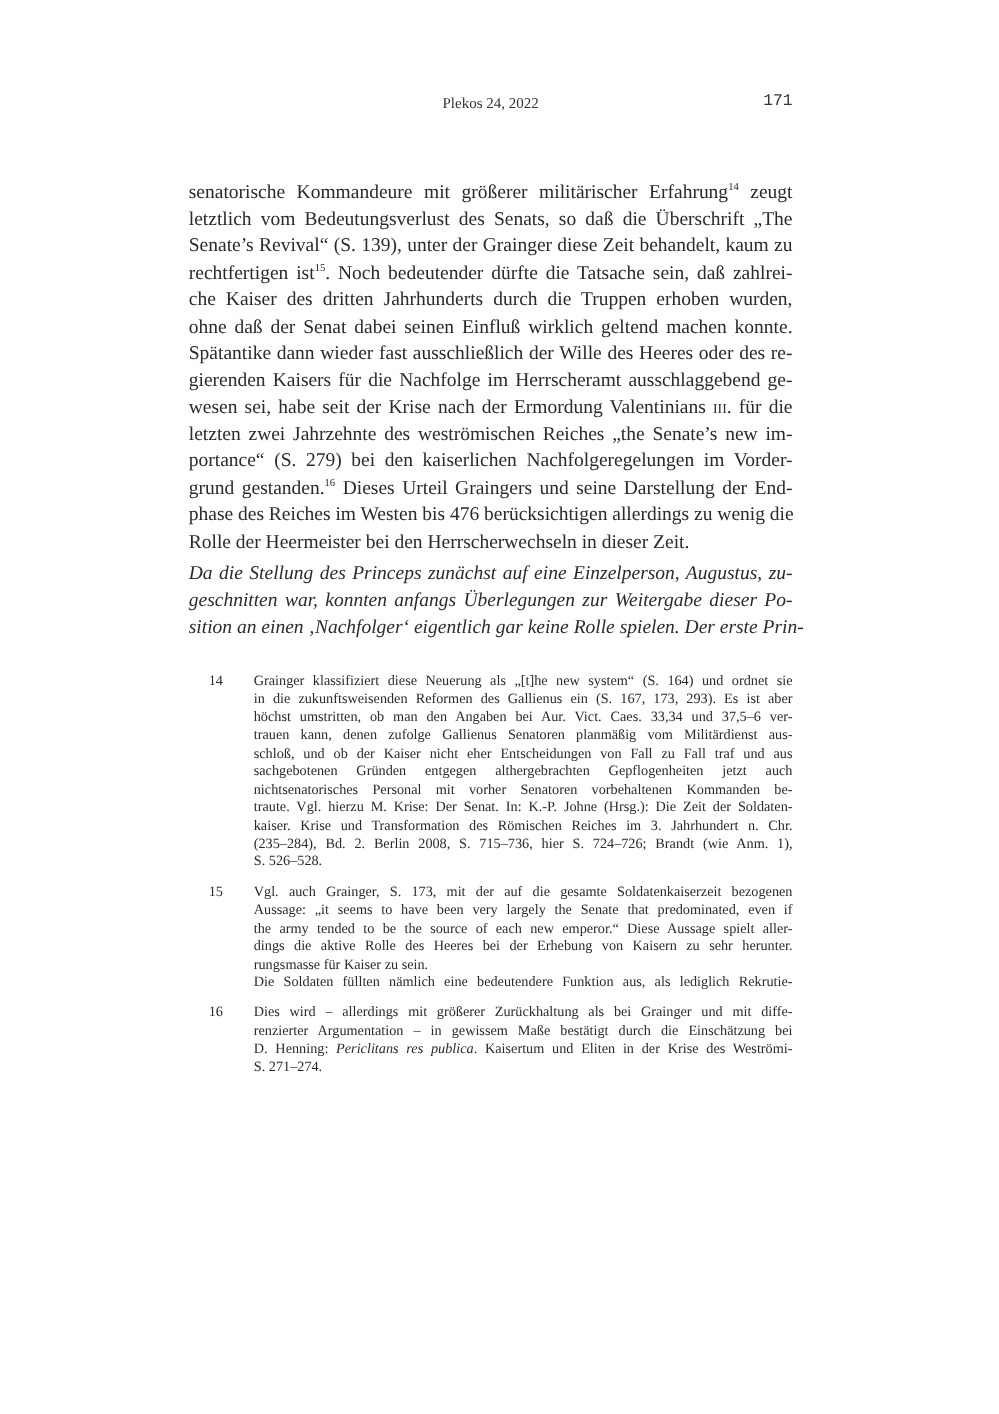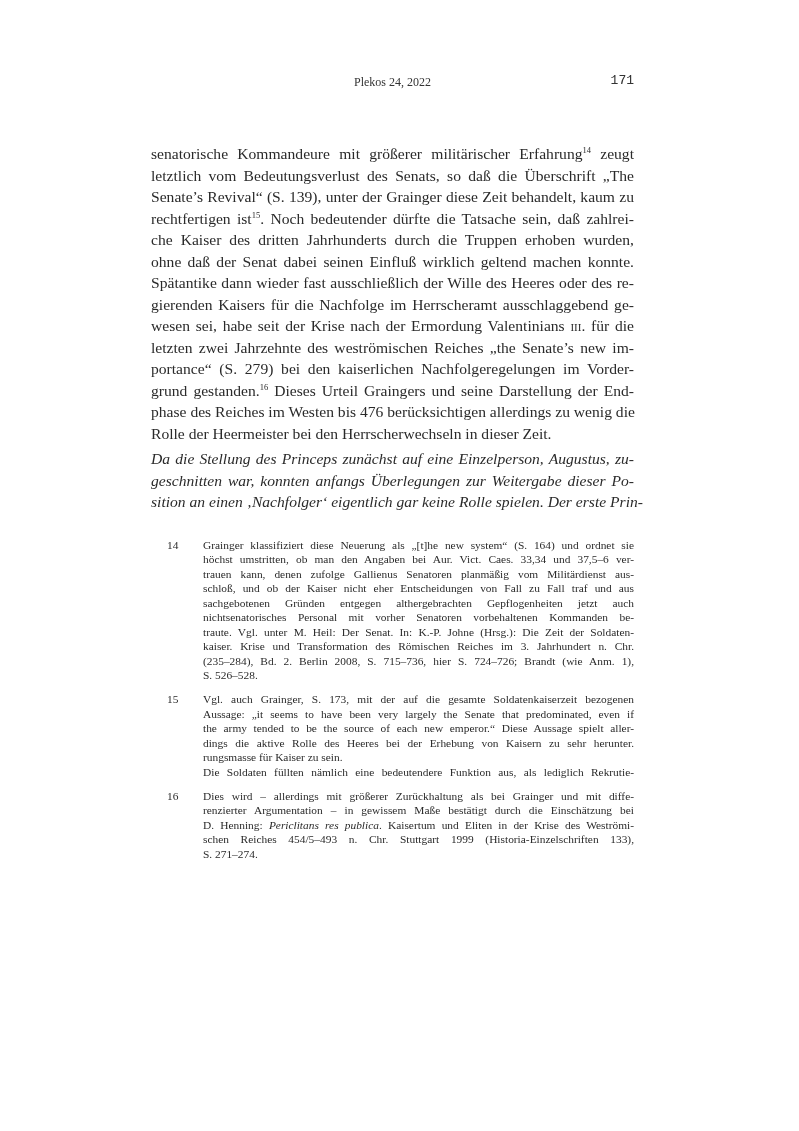--- a/index.html
+++ b/index.html
@@ -70,40 +70,40 @@
     <span class="line">Da die Stellung des Princeps zunächst auf eine Einzelperson, Augustus, zu-</span>
     <span class="line">geschnitten war, konnten anfangs Überlegungen zur Weitergabe dieser Po-</span>
     <span class="line">sition an einen ‚Nachfolger‘ eigentlich gar keine Rolle spielen. Der erste Prin-</span>
   </p>
 </div>
 
 <div class="footnotes">
   <div class="fn">
     <span class="fn-num">14</span>
     <span class="line">Grainger klassifiziert diese Neuerung als „[t]he new system“ (S. 164) und ordnet sie</span>
+    <span class="line">in die zukunftsweisenden Reformen des Gallienus ein (S. 167, 173, 293). Es ist aber</span>
     <span class="line">höchst umstritten, ob man den Angaben bei Aur. Vict. Caes. 33,34 und 37,5–6 ver-</span>
     <span class="line">trauen kann, denen zufolge Gallienus Senatoren planmäßig vom Militärdienst aus-</span>
     <span class="line">schloß, und ob der Kaiser nicht eher Entscheidungen von Fall zu Fall traf und aus</span>
     <span class="line">sachgebotenen Gründen entgegen althergebrachten Gepflogenheiten jetzt auch</span>
     <span class="line">nichtsenatorisches Personal mit vorher Senatoren vorbehaltenen Kommanden be-</span>
-    <span class="line">traute. Vgl. unter M. Heil: Der Senat. In: K.-P. Johne (Hrsg.): Die Zeit der Soldaten-</span>
+    <span class="line">traute. Vgl. hierzu M. Krise: Der Senat. In: K.-P. Johne (Hrsg.): Die Zeit der Soldaten-</span>
     <span class="line">kaiser. Krise und Transformation des Römischen Reiches im 3. Jahrhundert n. Chr.</span>
     <span class="line">(235–284), Bd. 2. Berlin 2008, S. 715–736, hier S. 724–726; Brandt (wie Anm. 1),</span>
     <span class="line last">S. 526–528.</span>
   </div>
   <div class="fn">
     <span class="fn-num">15</span>
     <span class="line">Vgl. auch Grainger, S. 173, mit der auf die gesamte Soldatenkaiserzeit bezogenen</span>
     <span class="line">Aussage: „it seems to have been very largely the Senate that predominated, even if</span>
     <span class="line">the army tended to be the source of each new emperor.“ Diese Aussage spielt aller-</span>
     <span class="line">dings die aktive Rolle des Heeres bei der Erhebung von Kaisern zu sehr herunter.</span>
     <span class="line last">rungsmasse für Kaiser zu sein.</span>
     <span class="line">Die Soldaten füllten nämlich eine bedeutendere Funktion aus, als lediglich Rekrutie-</span>
   </div>
   <div class="fn">
     <span class="fn-num">16</span>
     <span class="line">Dies wird – allerdings mit größerer Zurückhaltung als bei Grainger und mit diffe-</span>
     <span class="line">renzierter Argumentation – in gewissem Maße bestätigt durch die Einschätzung bei</span>
     <span class="line"><span>D. Henning: </span><em>Periclitans res publica</em><span>. Kaisertum und Eliten in der Krise des Weströmi-</span></span>
-    <span class="line">schen Reiches 454/5–493 n. Chr. Stuttgart 1999 (Historia-Einzelschriften 133),</span>
     <span class="line last">S. 271–274.</span>
   </div>
 </div>
 
 </body></html>

